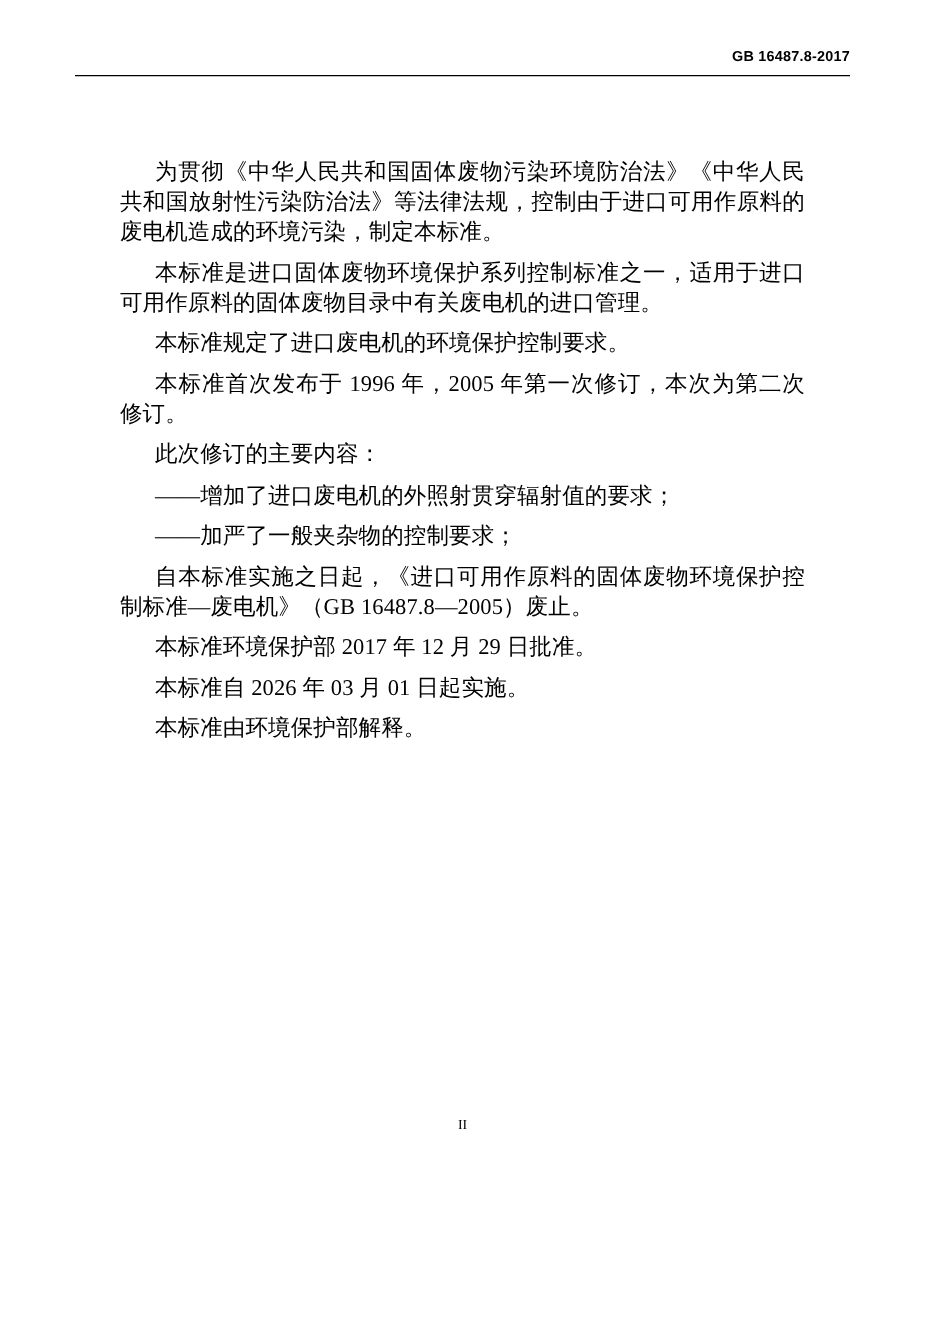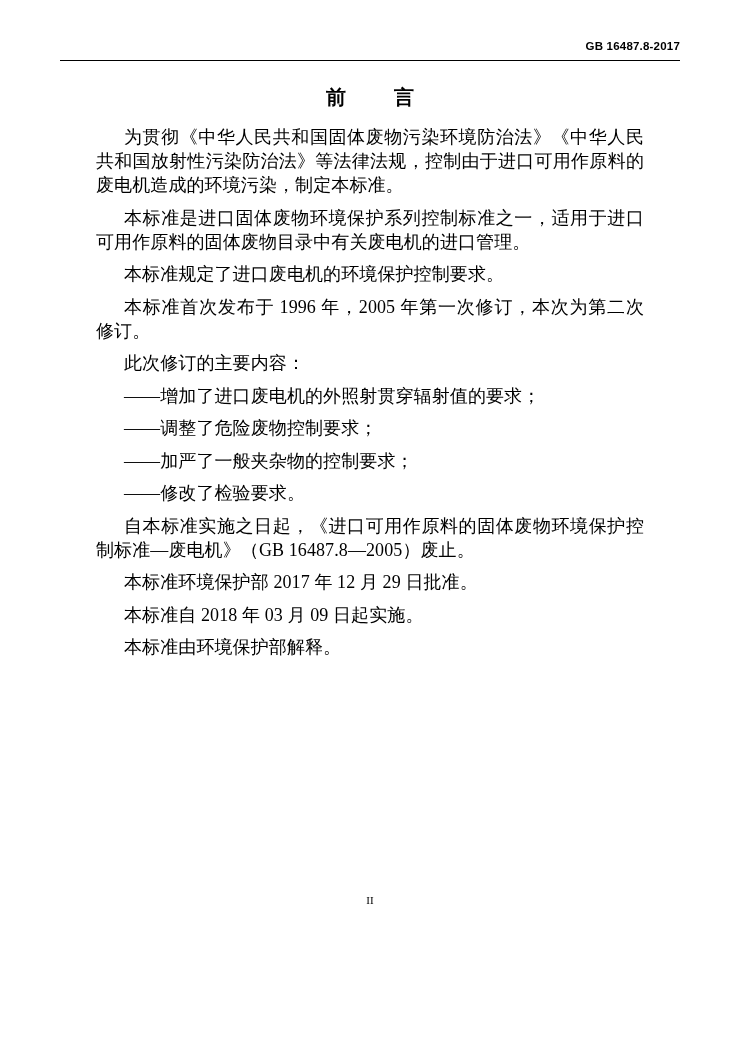--- a/index.html
+++ b/index.html
@@ -84,33 +84,30 @@
 </style>
 </head>
 <body>
 
 <div class="page">
 
   <div class="header">GB 16487.8-2017</div>
 
   <div class="rule"></div>
 
-  <div class="title">前　言</div>
 
   <div class="content">
     <p class="indent2">为贯彻《中华人民共和国固体废物污染环境防治法》《中华人民共和国放射性污染防治法》等法律法规，控制由于进口可用作原料的废电机造成的环境污染，制定本标准。</p>
     <p class="indent2">本标准是进口固体废物环境保护系列控制标准之一，适用于进口可用作原料的固体废物目录中有关废电机的进口管理。</p>
     <p class="indent2">本标准规定了进口废电机的环境保护控制要求。</p>
     <p class="indent2">本标准首次发布于 1996 年，2005 年第一次修订，本次为第二次修订。</p>
     <p class="indent2">此次修订的主要内容：</p>
     <p class="dash">——增加了进口废电机的外照射贯穿辐射值的要求；</p>
-    <p class="dash">——调整了危险废物控制要求；</p>
     <p class="dash">——加严了一般夹杂物的控制要求；</p>
-    <p class="dash">——修改了检验要求。</p>
     <p class="indent2">自本标准实施之日起，《进口可用作原料的固体废物环境保护控制标准—废电机》（GB 16487.8—2005）废止。</p>
     <p class="indent2">本标准环境保护部 2017 年 12 月 29 日批准。</p>
-    <p class="indent2">本标准自 2018 年 03 月 09 日起实施。</p>
+    <p class="indent2">本标准自 2026 年 03 月 01 日起实施。</p>
     <p class="indent2">本标准由环境保护部解释。</p>
   </div>
 
   <div class="footer">II</div>
 
 </div>
 
 </body></html>

